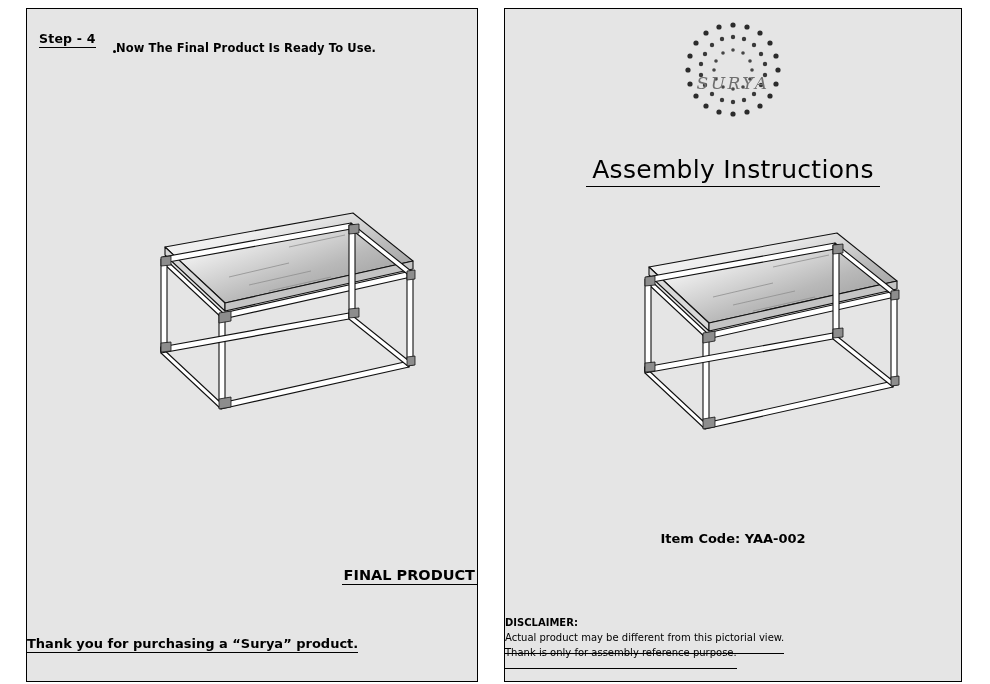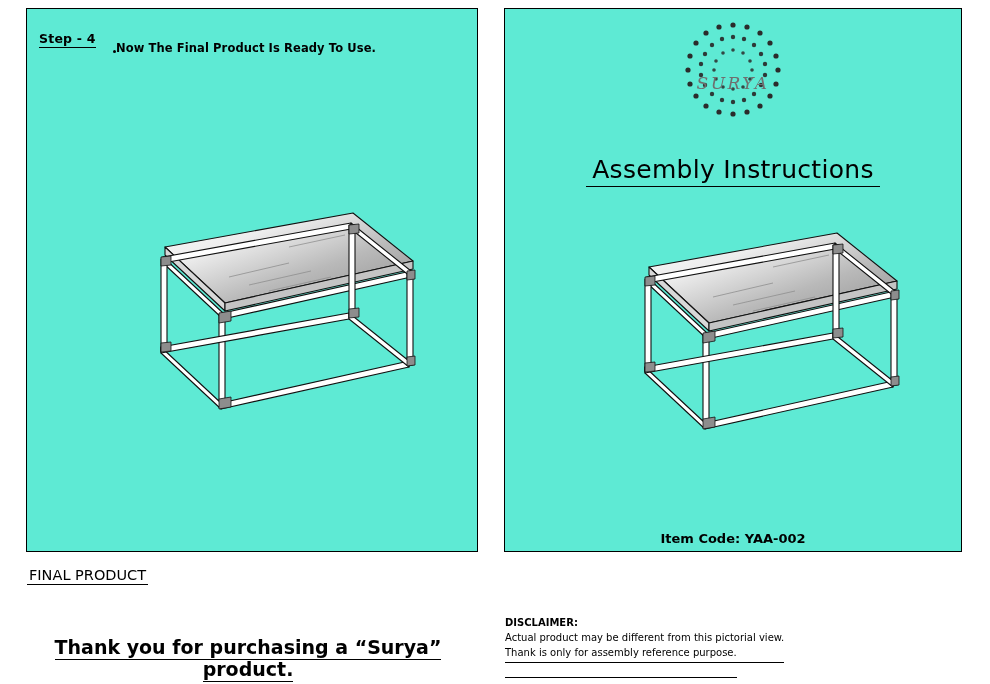--- a/index.html
+++ b/index.html
@@ -15,24 +15,24 @@
     overflow: hidden;
   }
   .page {
     position: relative;
     width: 990px;
     height: 684px;
   }
   .panel {
     position: absolute;
     top: 8px;
-    height: 544px;
+    height: 674px;
     border: 1.5px solid #000;
     box-sizing: border-box;
-    background: #5eead4;
+    background: #e5e5e5;
   }
   .panel-left  { left: 26px;  width: 452px; }
   .panel-right { left: 504px; width: 458px; }
 
   
   .step-label {
     position: absolute;
     left: 12px;
     top: 22px;
     font-size: 12.5px;
@@ -57,34 +57,34 @@
   }
   .bullet-text {
     font-size: 11.5px;
     font-weight: 700;
     letter-spacing: .1px;
   }
   .final-product {
     position: absolute;
     left: 0; right: 0;
     top: 558px;
-    text-align: left;
+    text-align: right;
     font-size: 14.5px;
-    font-weight: 400;
+    font-weight: 700;
   }
   .final-product span {
     border-bottom: 1.4px solid #000;
     padding: 0 2px 1px 2px;
   }
   .thanks {
     position: absolute;
     left: 0; right: 8px;
     top: 627px;
-    text-align: center;
-    font-size: 19px;
+    text-align: left;
+    font-size: 13px;
     font-weight: 700;
   }
   .thanks span {
     border-bottom: 1.4px solid #000;
     padding-bottom: 1px;
   }
 
   
   .logo-wrap {
     position: absolute;
@@ -130,21 +130,21 @@
     left: 0; right: 0;
     top: 606px;
     text-align: left;
     font-size: 10px;
     line-height: 15px;
   }
   .disclaimer .d-title { font-weight: 600; }
   .disclaimer .d-line { display: block; }
   .disclaimer .d-line span {
     border-bottom: 0.9px solid #000;
-    padding-bottom: 19px;
+    padding-bottom: 10px;
   }
 
   
   .illus {
     position: absolute;
   }
   .illus-left  { left: 26px; top: 190px; width: 400px; height: 290px; }
   .illus-right { left: 32px; top: 210px; width: 400px; height: 290px; }
 </style>
 </head>

